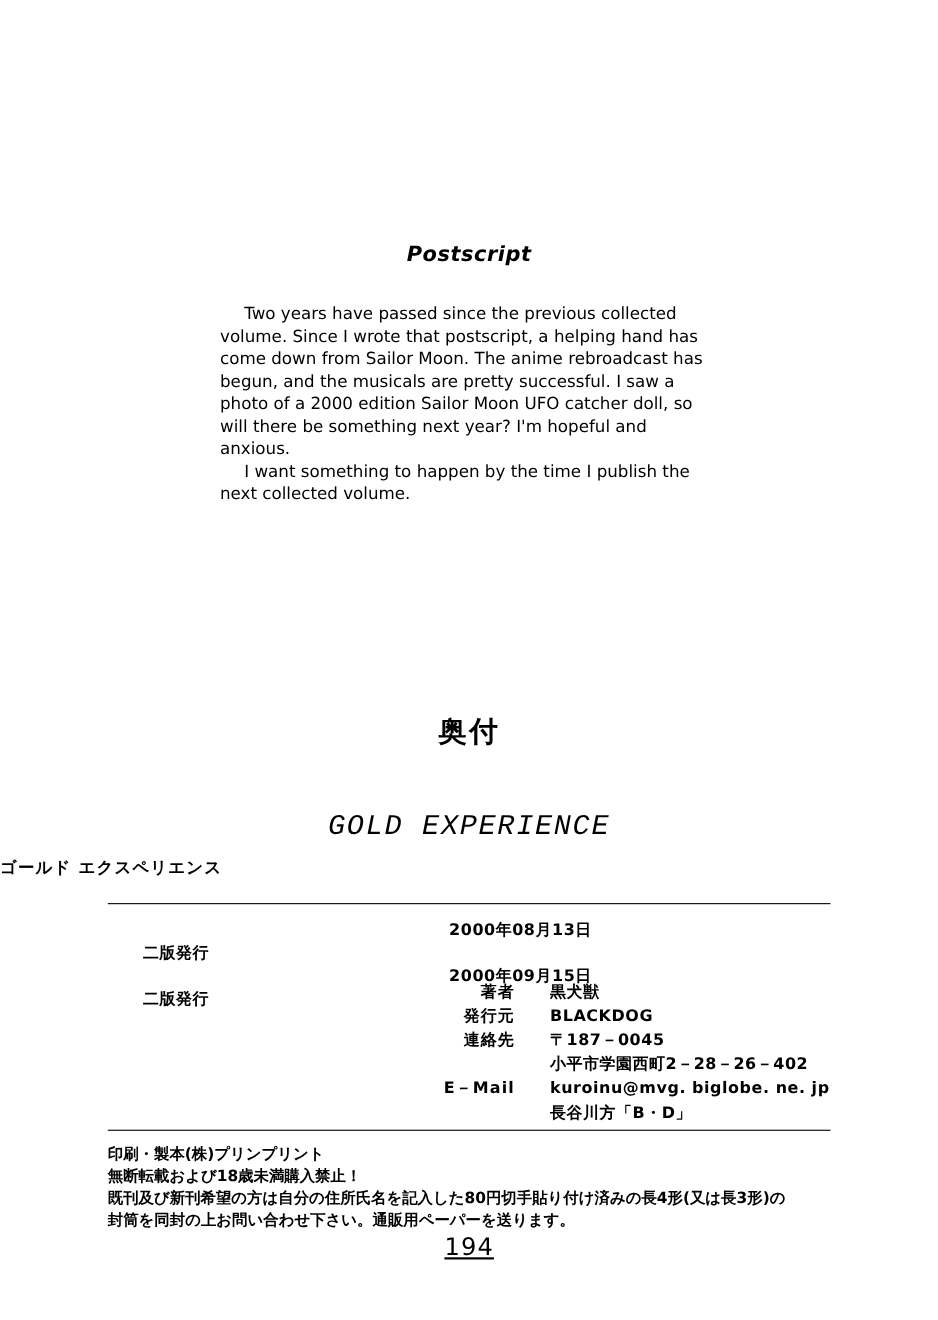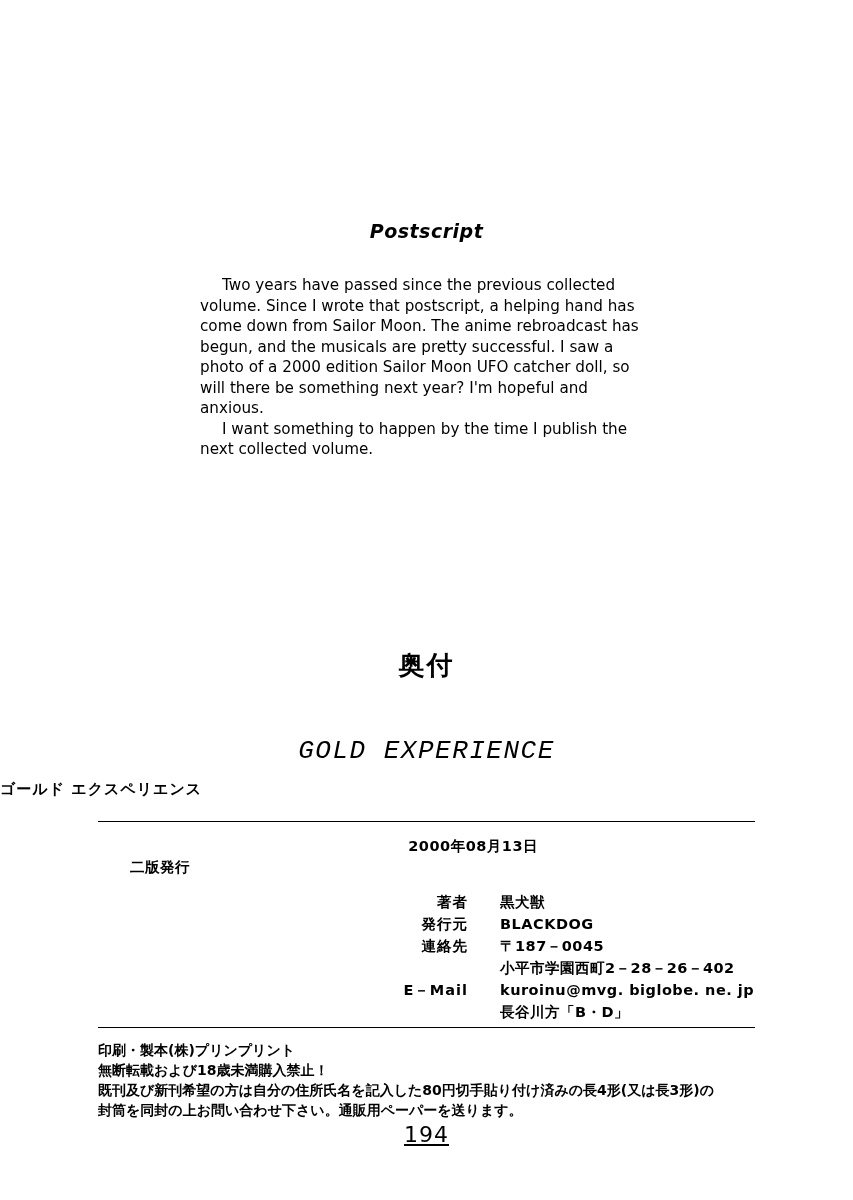--- a/index.html
+++ b/index.html
@@ -189,20 +189,24 @@
 
   <div class="colophon-title-kana">ゴールド エクスペリエンス</div>
 
   <div class="rule rule-top"></div>
 
   <div class="dates">
     <div class="row">
       <span class="date-val">2000年08月13日</span>
       <span class="date-note">二版発行</span>
     </div>
+    <div class="row">
+      <span class="date-val">2000年09月15日</span>
+      <span class="date-note">二版発行</span>
+    </div>
   </div>
 
   <div class="pubinfo">
     <div class="row">
       <span class="lbl">著者</span>
       <span class="val">黒犬獣</span>
     </div>
     <div class="row">
       <span class="lbl">発行元</span>
       <span class="val">BLACKDOG</span>

